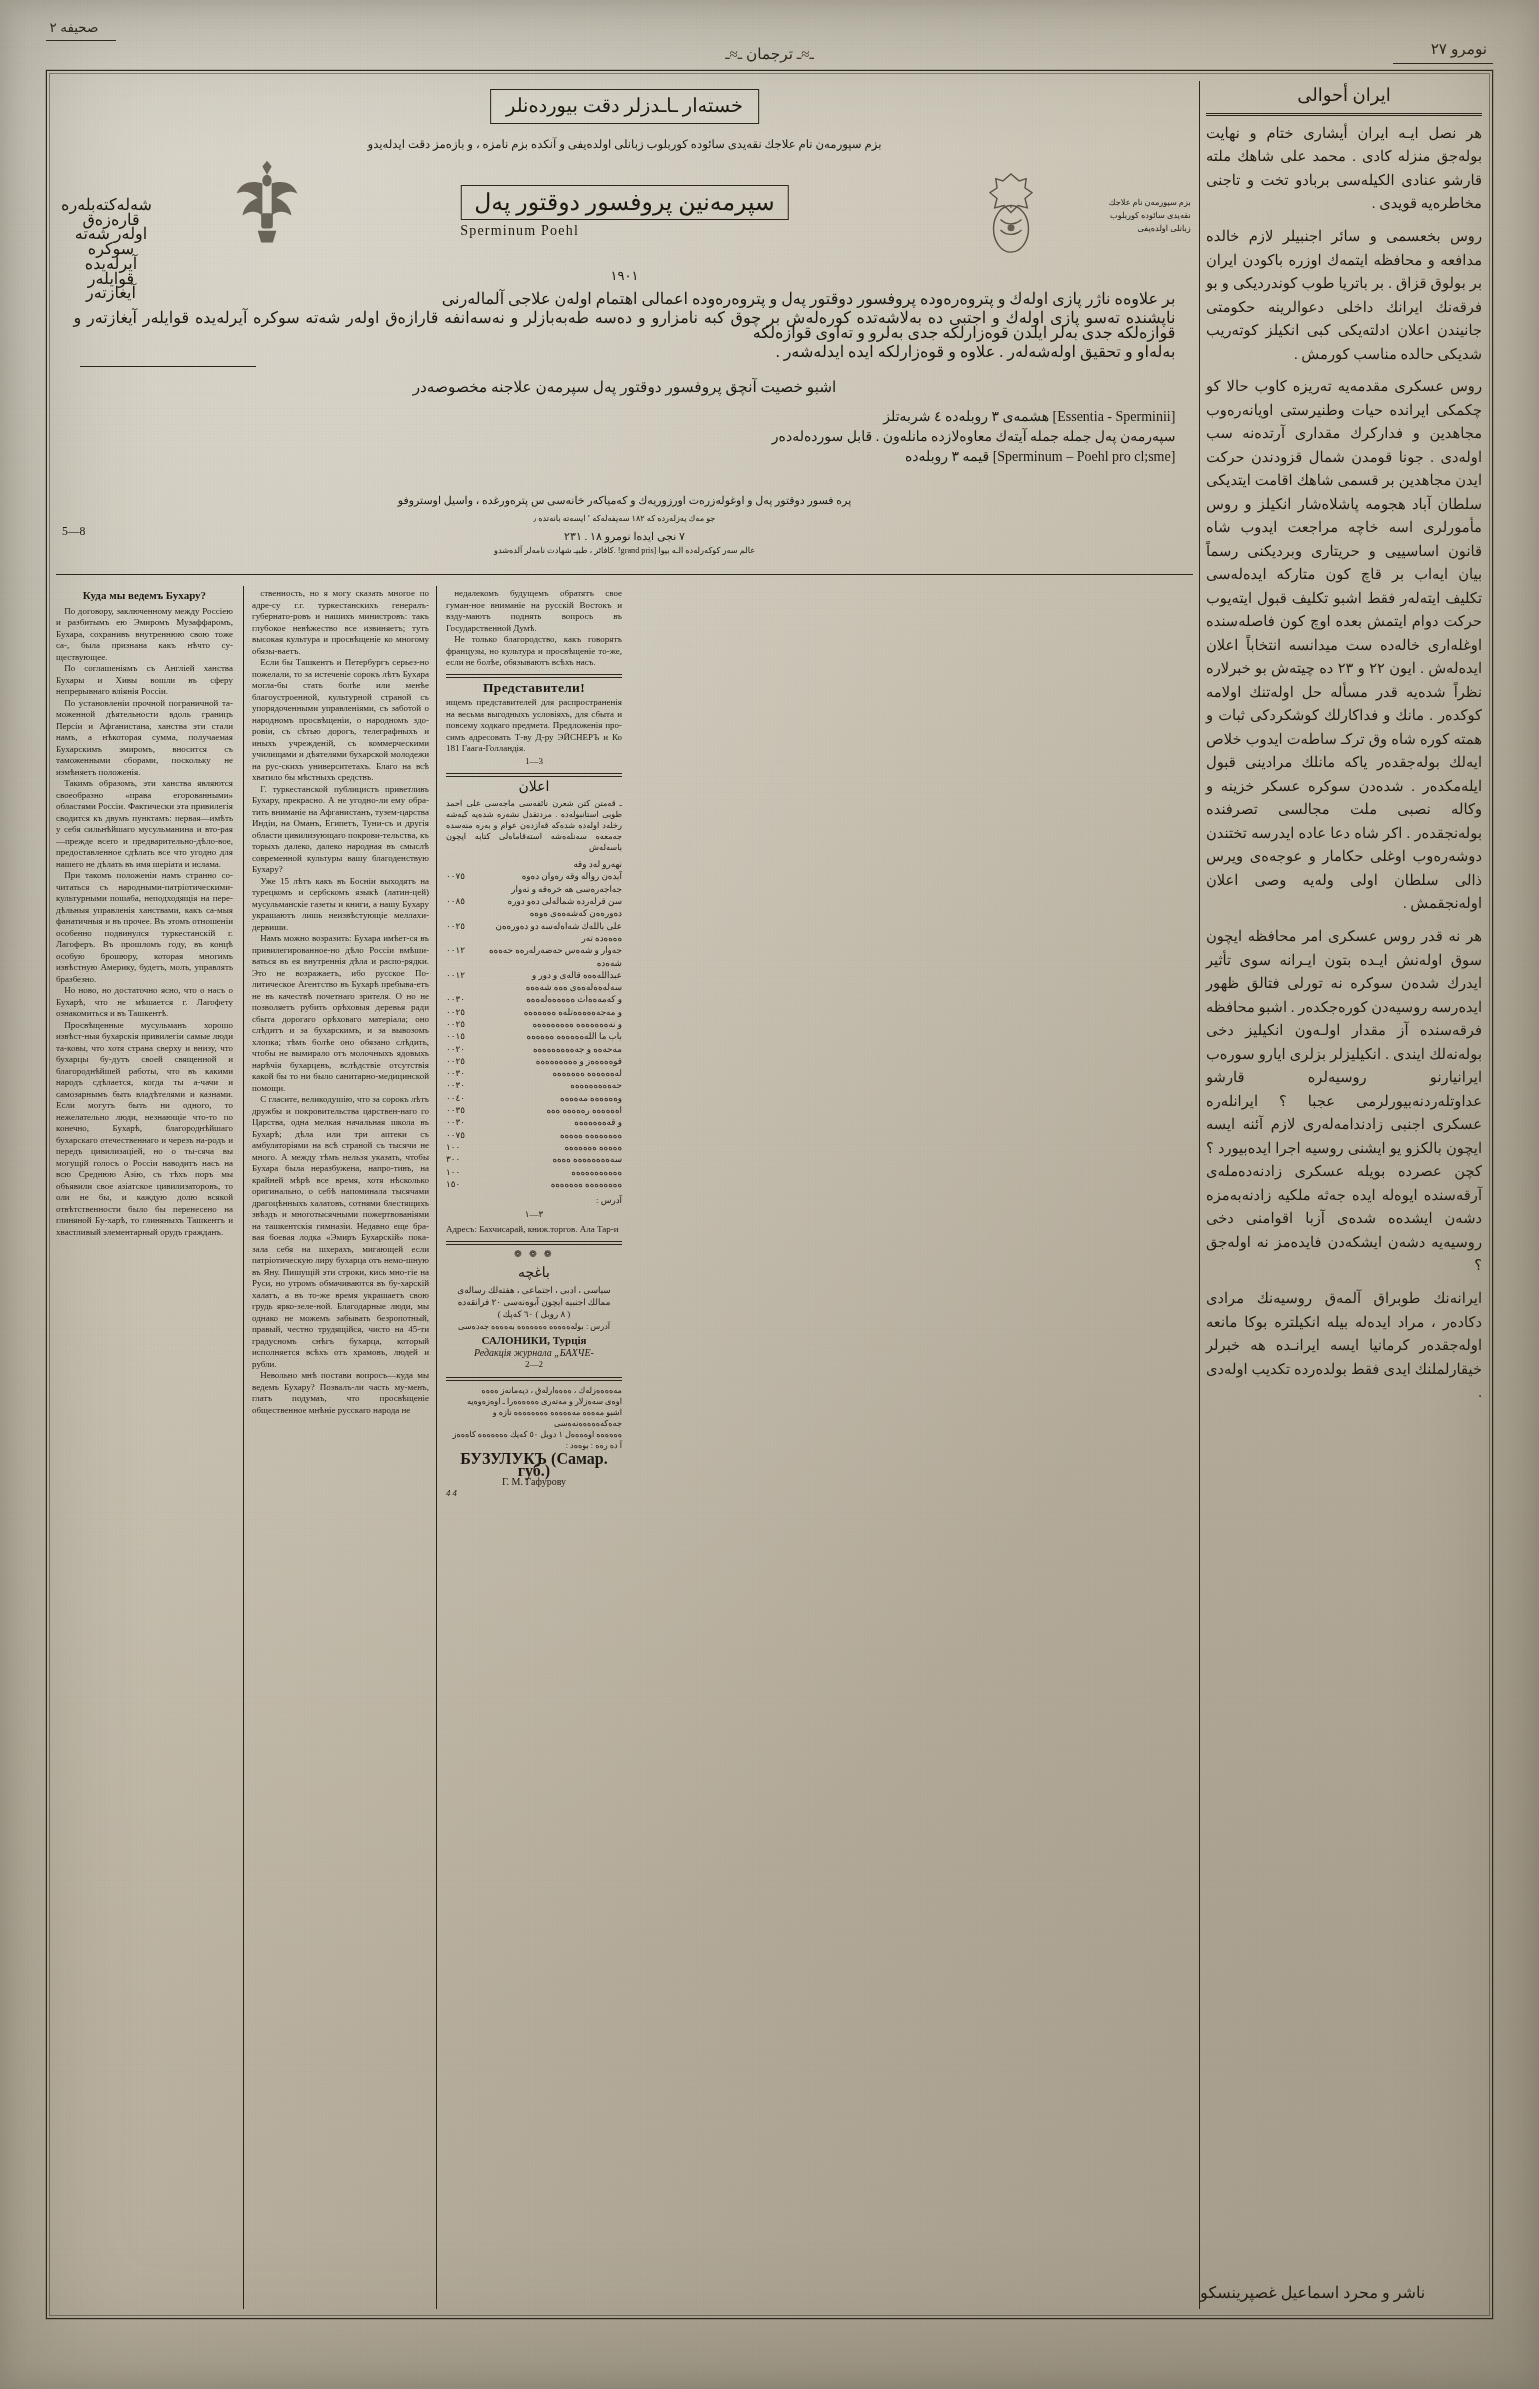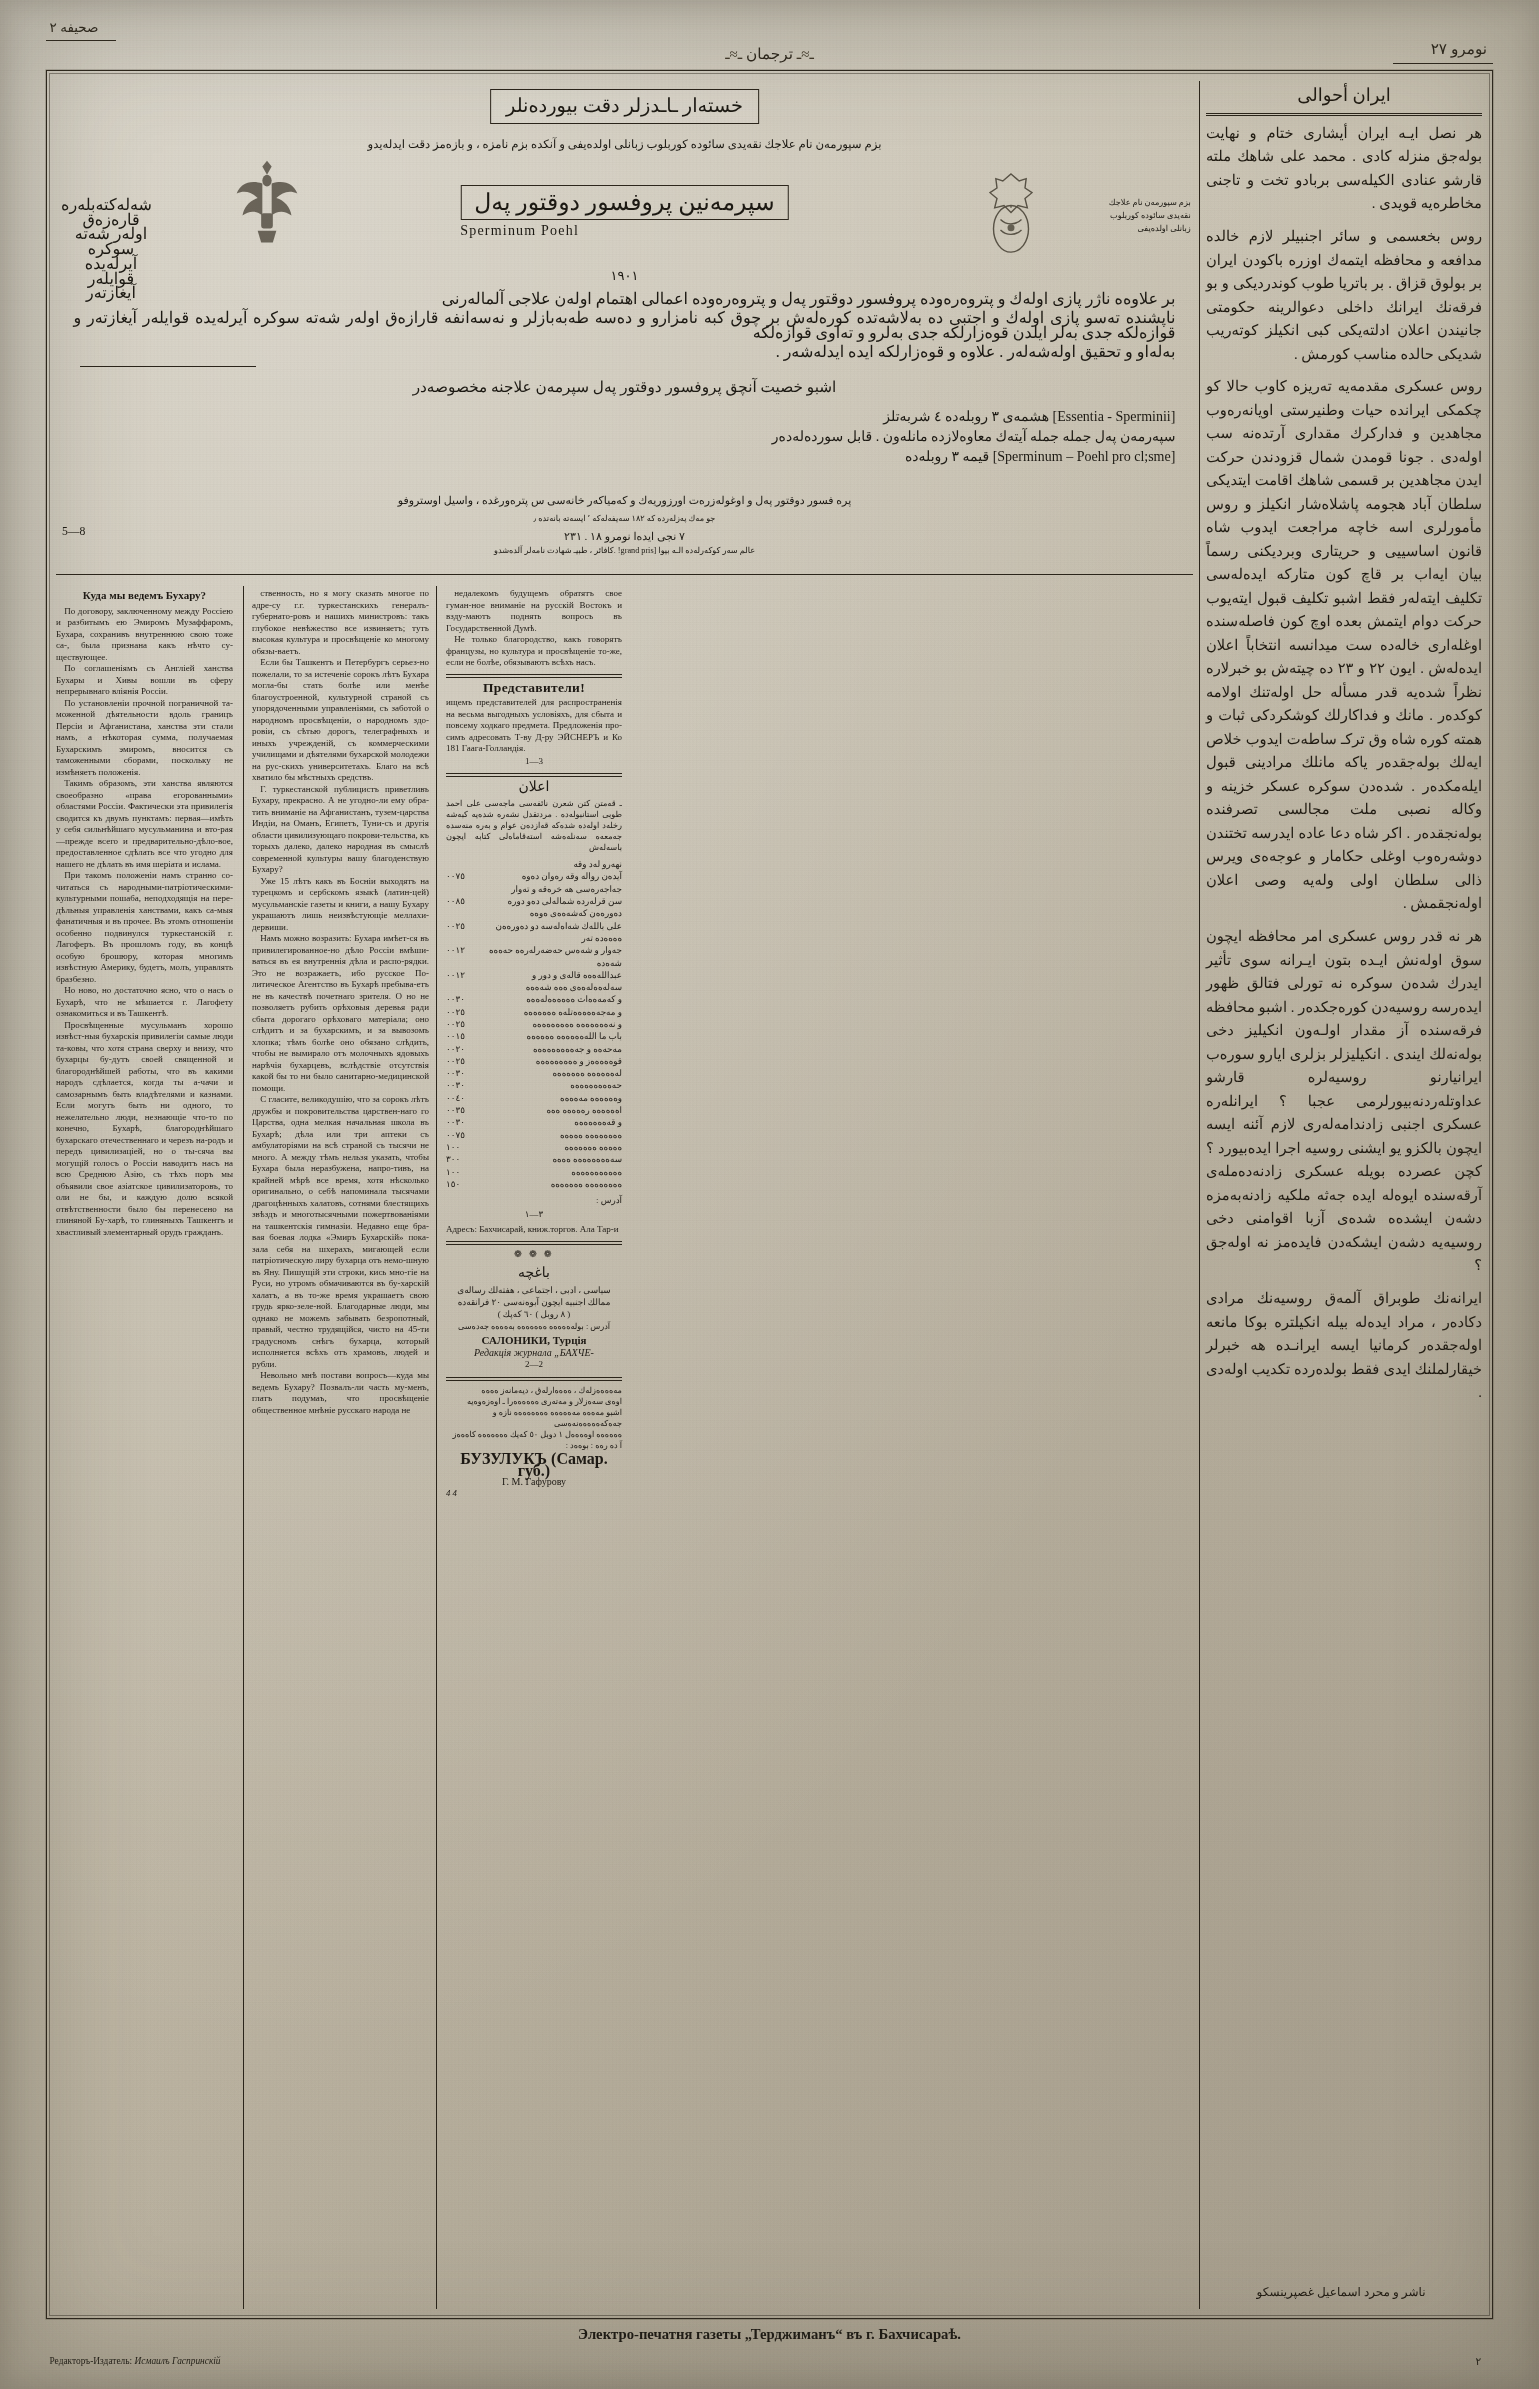--- a/index.html
+++ b/index.html
@@ -82,22 +82,22 @@
   }
   #col-arabic .ar-title{
     text-align:center;font-size:18px;line-height:28px;margin-bottom:1.2px;letter-spacing:0.6px;
   }
   #col-arabic .rule-dbl{
     border-top:1.2px solid #2a241a;margin:3.5px 0 8.2px 0;position:relative;
   }
   #col-arabic .rule-dbl:after{content:"";position:absolute;left:0;right:0;top:1.8px;border-top:0.6px solid #2a241a;}
   #col-arabic p{margin:0 0 9.4px 0;text-indent:0;}
   #col-arabic .ar-foot{
-    position:absolute;bottom:3.5px;right:0;left:0;text-align:center;
-    font-size:12px;line-height:27px;
+    position:absolute;bottom:3.5px;right:0;left:0;text-align:left;
+    font-size:16px;line-height:27px;
   }
   .vrule{
     position:absolute;top:0;bottom:0;border-left:1.2px solid #2a241a;
   }
 
   
   #ad-box{
     position:absolute;left:0;top:0;right:289px;height:493px;
     border-bottom:1.2px solid #2a241a;
   }
@@ -451,25 +451,17 @@
         <div class="small">ەەەەەە اوەەەەل ۱ دوبل ٥٠ كەپك ەەەەەەە كاەەەز</div>
         <div class="small">آ دە رەە : بوەەد :</div>
       </div>
       <div class="center" style="direction:ltr;font-weight:bold;font-size:16px;margin-top:2.3px;">БУЗУЛУКЪ (Самар. губ.)</div>
       <div class="center" style="direction:ltr;font-size:10px;">Г. М. Гафурову</div>
       <div style="direction:ltr;text-align:left;font-size:8.8px;font-style:italic;">4  4</div>
     </div>
 
   </div>
 
-  <div id="bottom">
-    <div id="colophon">Электро-печатня газеты „Терджиманъ“ въ г. Бахчисараѣ.</div>
-    <div id="editor">
-      <span class="lbl">Редакторъ-Издатель:</span>
-      <span>Исмаилъ Гаспринскій</span>
-    </div>
-    <div class="ftr-orn">۲</div>
-  </div>
 
   <div id="grain"></div>
   <div class="vig"></div>
 </div>
 
 
 </body></html>

